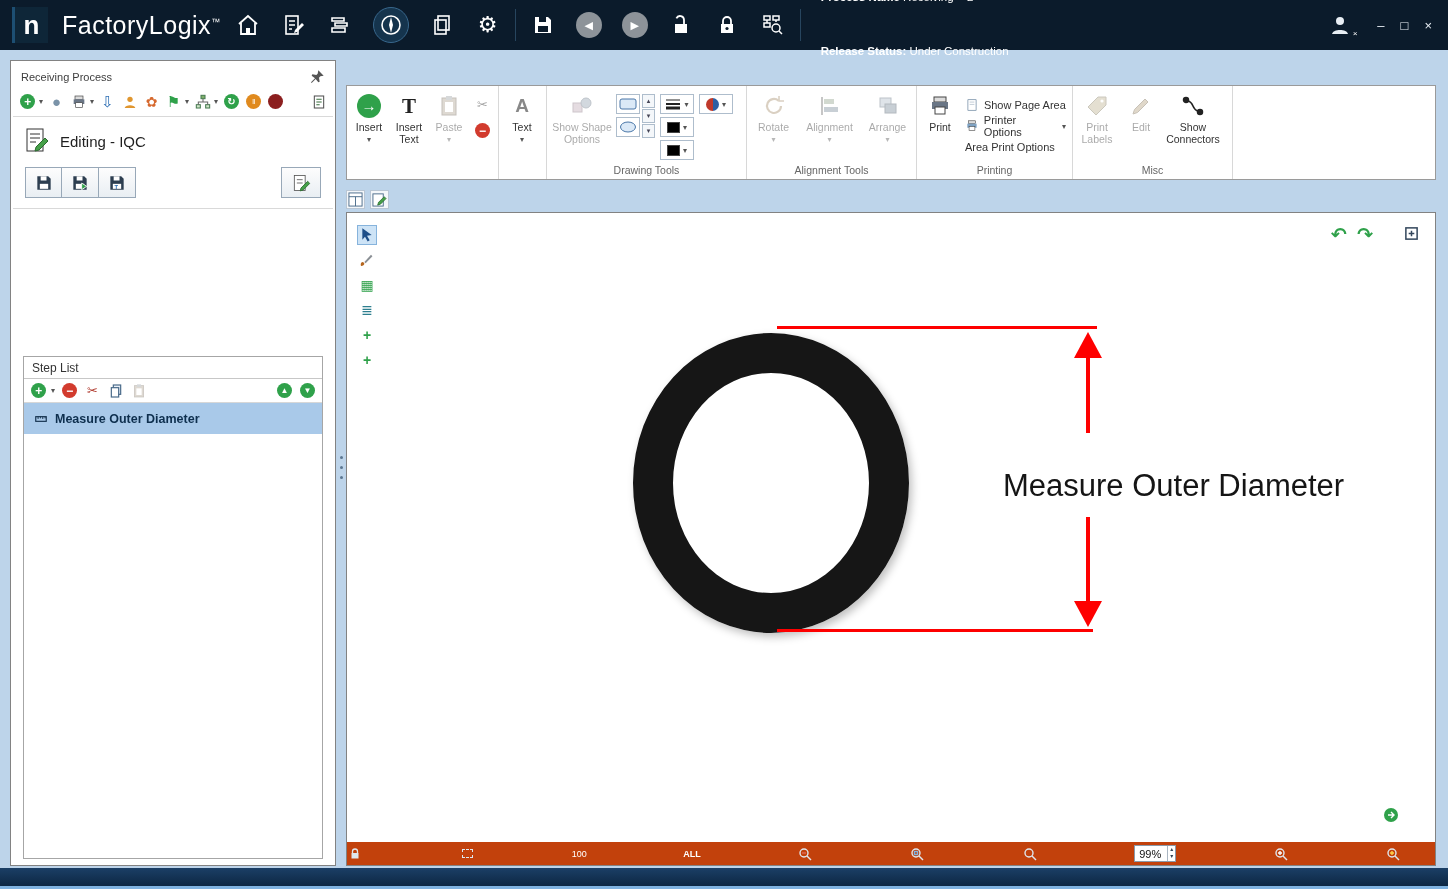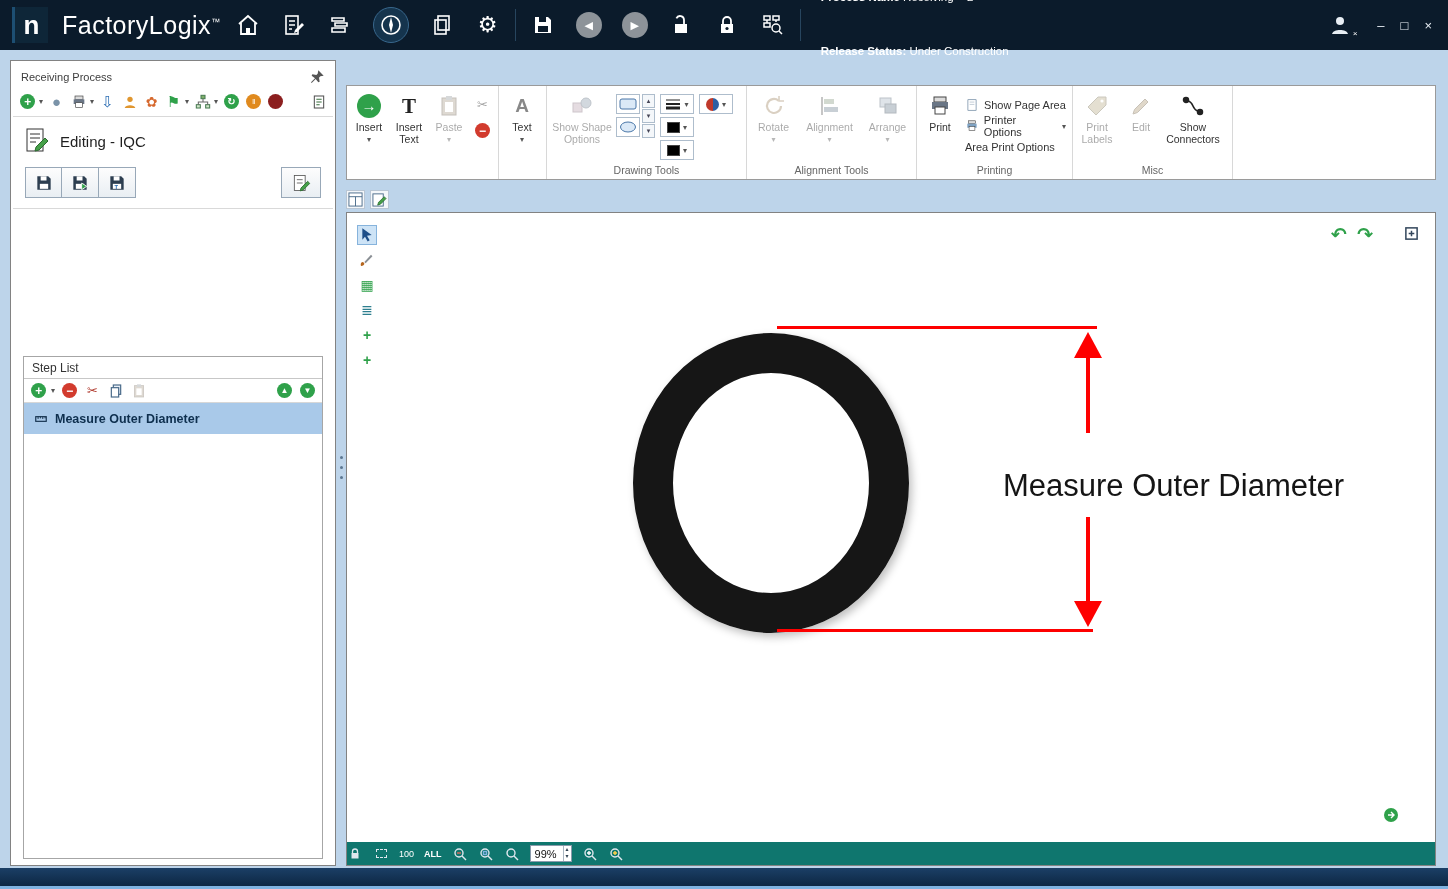--- a/index.html
+++ b/index.html
@@ -155,22 +155,22 @@
   .arrow-shaft.up { top:142px; height:78px; }
   .arrow-shaft.down { top:304px; height:86px; }
   .arrow-head { position:absolute; width:0; height:0; left:727px; border-left:14px solid transparent; border-right:14px solid transparent; }
   .arrow-head.up { top:119px; border-bottom:26px solid #fe0000; }
   .arrow-head.down { top:388px; border-top:26px solid #fe0000; }
   .annotation { position:absolute; left:656px; top:255px; font-size:31px; color:#151515; white-space:nowrap; }
   .fitbtn { position:absolute; right:36px; bottom:38px; cursor:pointer; }
   .fitbtn svg { width:16px; height:16px; }
 
   
-  .statusbar { position:absolute; left:0px; right:0px; bottom:0px; height:23px; background:#0f766e;
-    display:flex; align-items:center; justify-content:flex-start; gap:10px; padding-right:34px; }
+  .statusbar { position:absolute; left:0px; right:0px; bottom:0px; height:23px; background:#c2410c;
+    display:flex; align-items:center; justify-content:space-between; gap:10px; padding-right:34px; }
   .sb-ic { width:16px; height:16px; display:inline-flex; align-items:center; justify-content:center; cursor:pointer; }
   .sb-ic svg { width:14px; height:14px; }
   .sb-txt { font-size:9px; color:#fff; cursor:pointer; }
   .sb-txt.bold { font-weight:bold; }
   .dashedbox { width:11px; height:9px; border:1px dashed #dfe7ee; display:inline-block; }
   .zoombox { width:42px; height:17px; background:#fff; border:1px solid #8a9aab; display:inline-flex; align-items:center;
     font-size:11px; color:#111; padding-left:4px; cursor:pointer; }
   .zoombox .spin { margin-left:auto; display:flex; flex-direction:column; border-left:1px solid #aab6c2; height:100%; }
   .zoombox .spin i { font-style:normal; font-size:6px; line-height:7px; padding:0 2px; color:#345; }
 </style>

